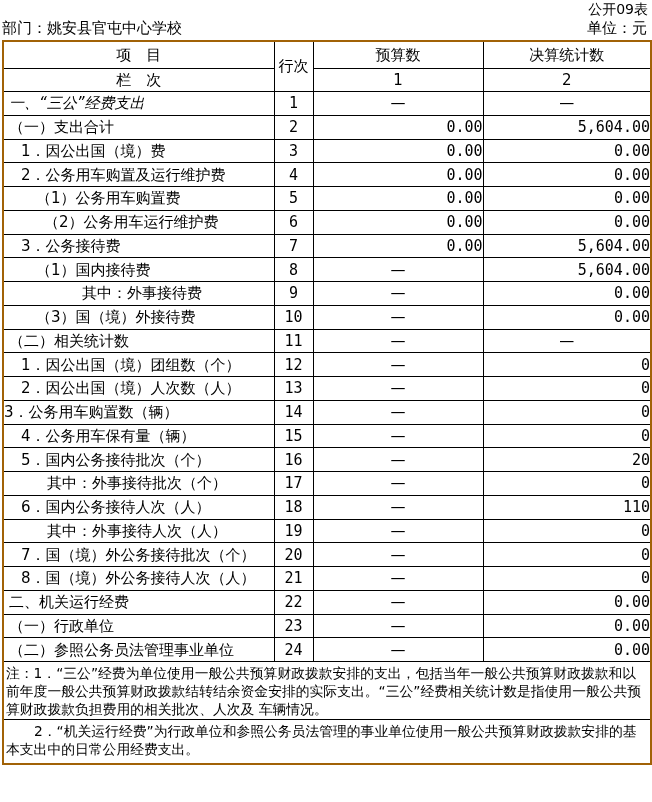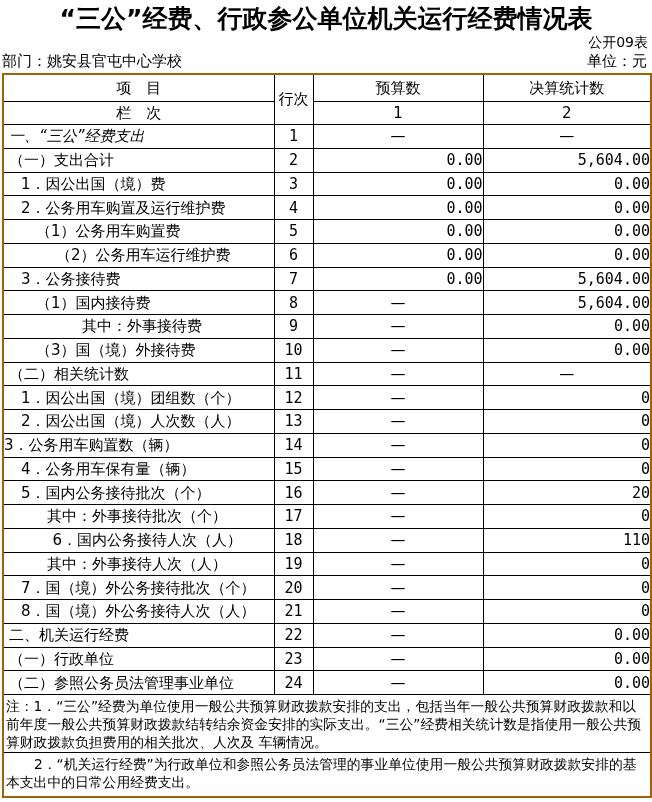--- a/index.html
+++ b/index.html
@@ -92,21 +92,20 @@
     white-space: normal;
   }
   td.note1 { height: 52px; }
   td.note2 { height: 40px; text-indent: 28px; }
 </style>
 </head>
 <body>
 
 <div class="page">
 
-  <div class="title">“三公”经费、行政参公单位机关运行经费情况表</div>
 
   <div class="form-code">公开09表</div>
 
   <div class="meta-row">
     <span>部门：姚安县官屯中心学校</span>
     <span>单位：元</span>
   </div>
 
   <table class="report">
     <colgroup>
@@ -153,21 +152,21 @@
           <td class="num">0.00</td>
           <td class="num">0.00</td>
         </tr>
         <tr>
           <td class="item" style="padding-left: 32px;">（1）公务用车购置费</td>
           <td class="lineno">5</td>
           <td class="num">0.00</td>
           <td class="num">0.00</td>
         </tr>
         <tr>
-          <td class="item" style="padding-left: 52px;">（2）公务用车运行维护费</td>
+          <td class="item" style="padding-left: 40px;">（2）公务用车运行维护费</td>
           <td class="lineno">6</td>
           <td class="num">0.00</td>
           <td class="num">0.00</td>
         </tr>
         <tr>
           <td class="item" style="padding-left: 17px;">3．公务接待费</td>
           <td class="lineno">7</td>
           <td class="num">0.00</td>
           <td class="num">5,604.00</td>
         </tr>
@@ -225,21 +224,21 @@
           <td class="num dash">—</td>
           <td class="num">20</td>
         </tr>
         <tr>
           <td class="item" style="padding-left: 43px;">其中：外事接待批次（个）</td>
           <td class="lineno">17</td>
           <td class="num dash">—</td>
           <td class="num">0</td>
         </tr>
         <tr>
-          <td class="item" style="padding-left: 17px; text-align: center;">6．国内公务接待人次（人）</td>
+          <td class="item" style="padding-left: 17px;">6．国内公务接待人次（人）</td>
           <td class="lineno">18</td>
           <td class="num dash">—</td>
           <td class="num">110</td>
         </tr>
         <tr>
           <td class="item" style="padding-left: 43px;">其中：外事接待人次（人）</td>
           <td class="lineno">19</td>
           <td class="num dash">—</td>
           <td class="num">0</td>
         </tr>

